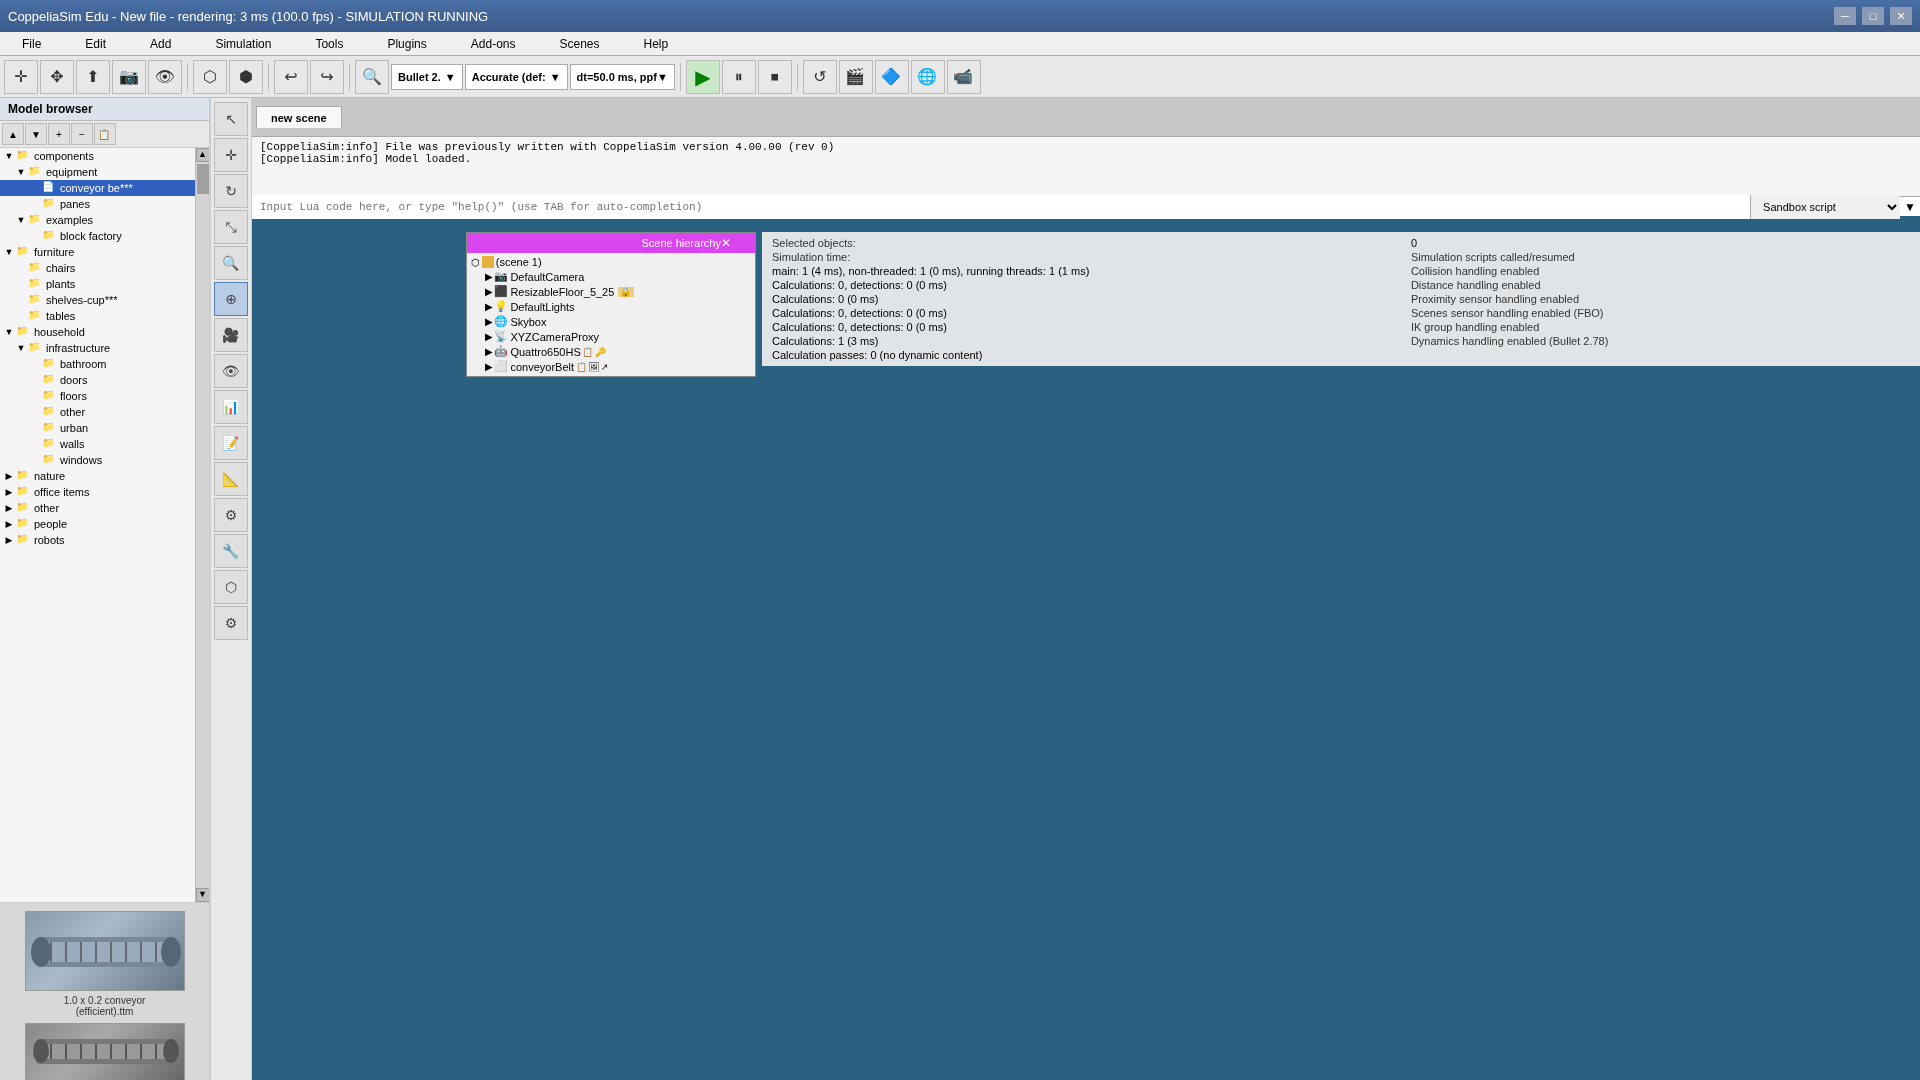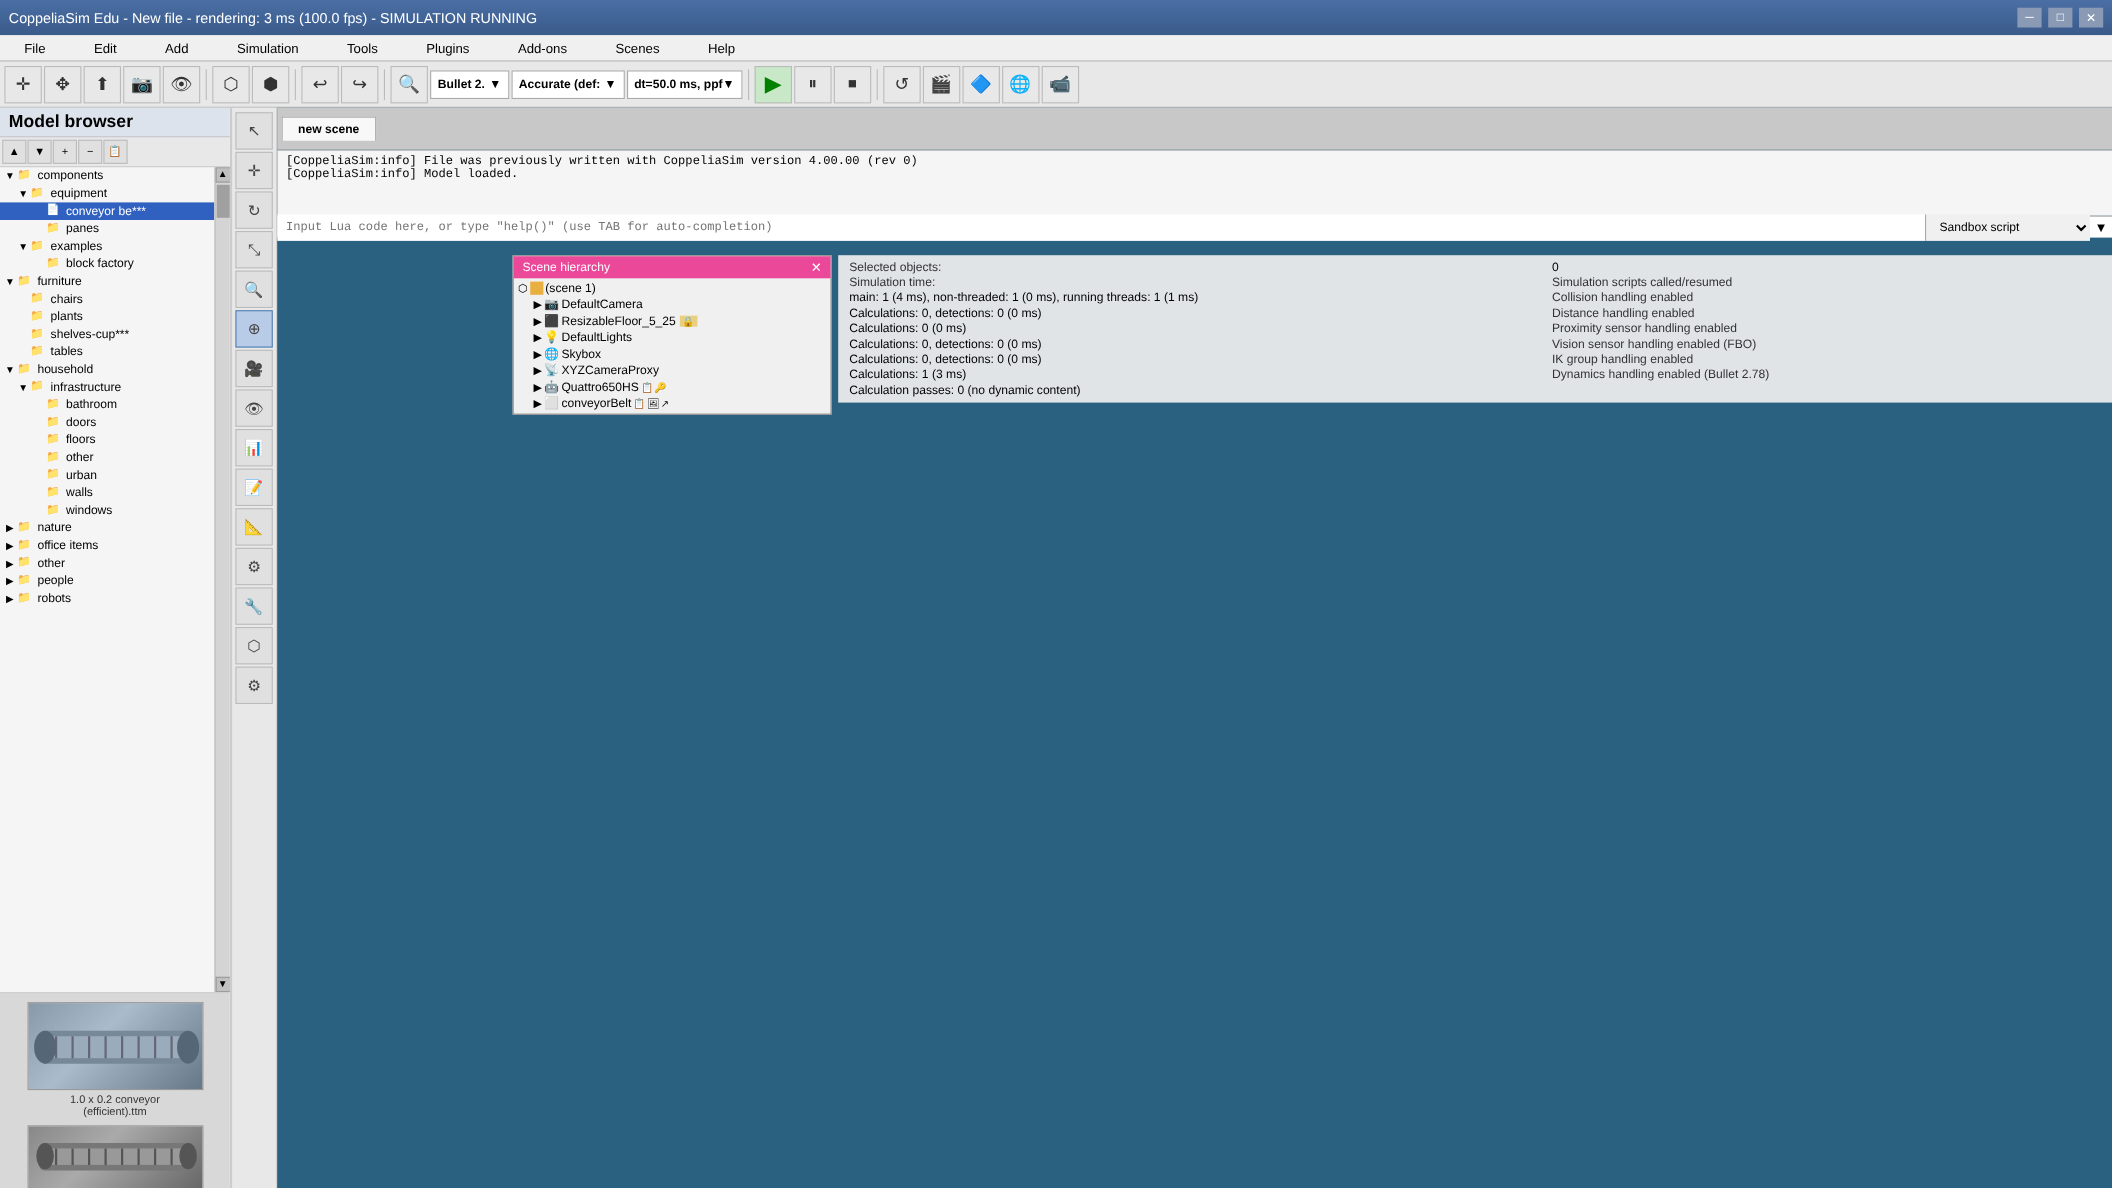--- a/index.html
+++ b/index.html
@@ -67,21 +67,21 @@
       border-right: 1px solid #ccc;
       display: flex;
       flex-direction: column;
       overflow: hidden;
     }
 
     #model-browser-header {
       background: #dde3ed;
       padding: 4px 8px;
       font-weight: bold;
-      font-size: 16px;
+      font-size: 12px;
       border-bottom: 1px solid #bbb;
     }
 
     #left-toolbar {
       display: flex;
       gap: 1px;
       padding: 2px;
       background: #e8e8e8;
       border-bottom: 1px solid #ccc;
     }
@@ -178,25 +178,25 @@
       position: absolute;
       top: 96px;
       left: 214px;
       width: 290px;
       background: #f0f0f0;
       border: 1px solid #888;
       z-index: 10;
       font-size: 11px;
     }
     #scene-hierarchy-header {
-      background: #ec4899;
+      background: #d946ef;
       color: white;
-      padding: 3px 8px;
-      display: flex;
-      justify-content: space-between;
+      padding: 3px 24px;
+      display: flex;
+      justify-content: flex-end;
       align-items: center;
     }
     .sh-close-btn { cursor: pointer; font-size: 12px; }
     #scene-hierarchy-content { padding: 2px; max-height: 200px; overflow-y: auto; }
     .sh-item { display: flex; align-items: center; padding: 1px 2px; cursor: pointer; }
     .sh-indent-1 { padding-left: 16px; }
 
     
     #info-overlay {
       position: absolute;
@@ -637,21 +637,21 @@
         <span class="info-value">0</span>
         <span class="info-label">Simulation time:</span>
         <span class="info-label">Simulation scripts called/resumed</span>
         <span class="info-value">main: 1 (4 ms), non-threaded: 1 (0 ms), running threads: 1 (1 ms)</span>
         <span class="info-label">Collision handling enabled</span>
         <span class="info-value">Calculations: 0, detections: 0 (0 ms)</span>
         <span class="info-label">Distance handling enabled</span>
         <span class="info-value">Calculations: 0 (0 ms)</span>
         <span class="info-label">Proximity sensor handling enabled</span>
         <span class="info-value">Calculations: 0, detections: 0 (0 ms)</span>
-        <span class="info-label">Vision sensor handling enabled (FBO)</span>
+        <span class="info-label">Scenes sensor handling enabled (FBO)</span>
         <span class="info-value">Calculations: 0, detections: 0 (0 ms)</span>
         <span class="info-label">IK group handling enabled</span>
         <span class="info-value">Calculations: 1 (3 ms)</span>
         <span class="info-label">Dynamics handling enabled (Bullet 2.78)</span>
         <span class="info-value">Calculation passes: 0 (no dynamic content)</span>
       </div>
 
       <div id="viewport">
 
         <div id="floor-grid"></div>

